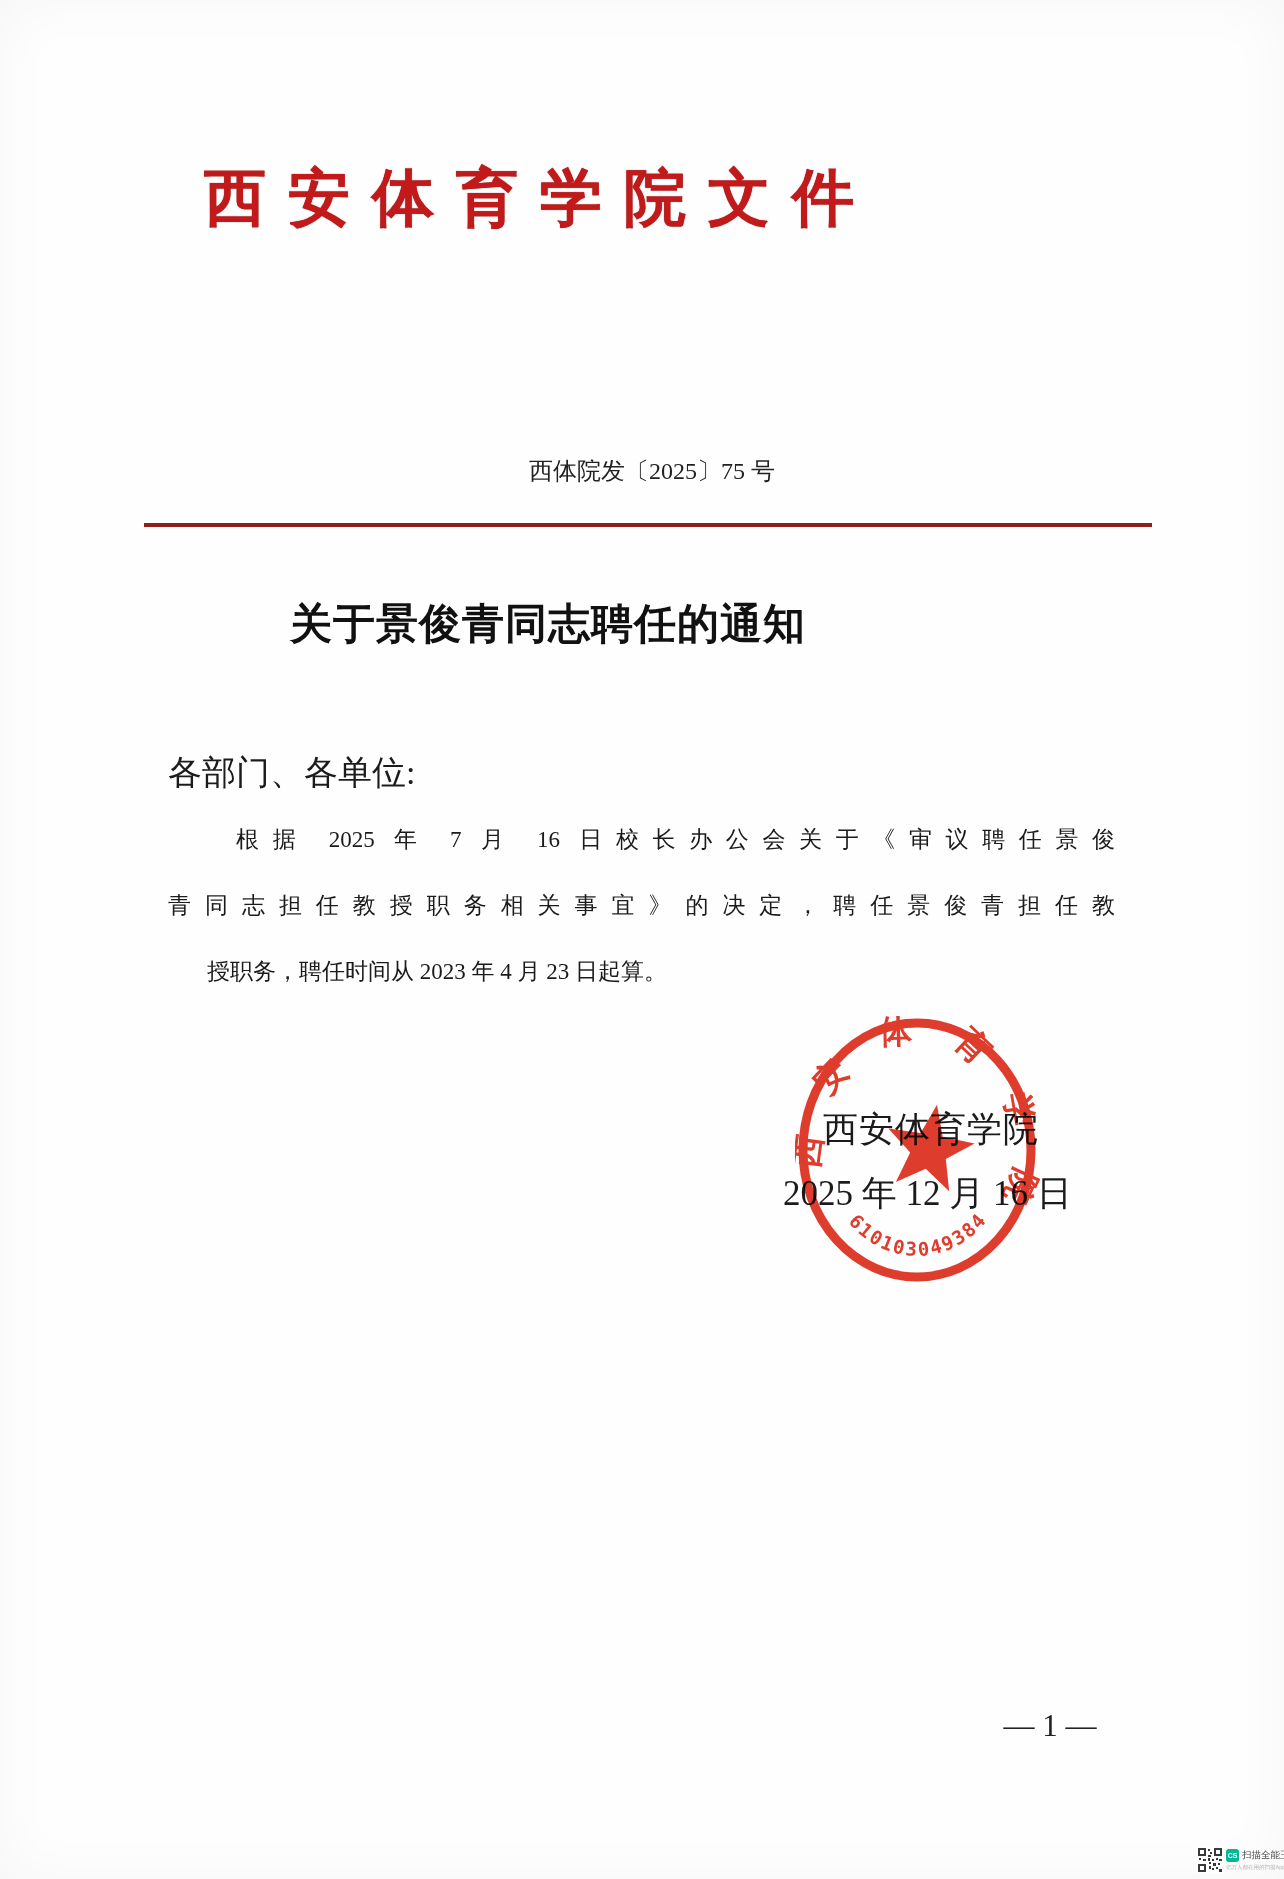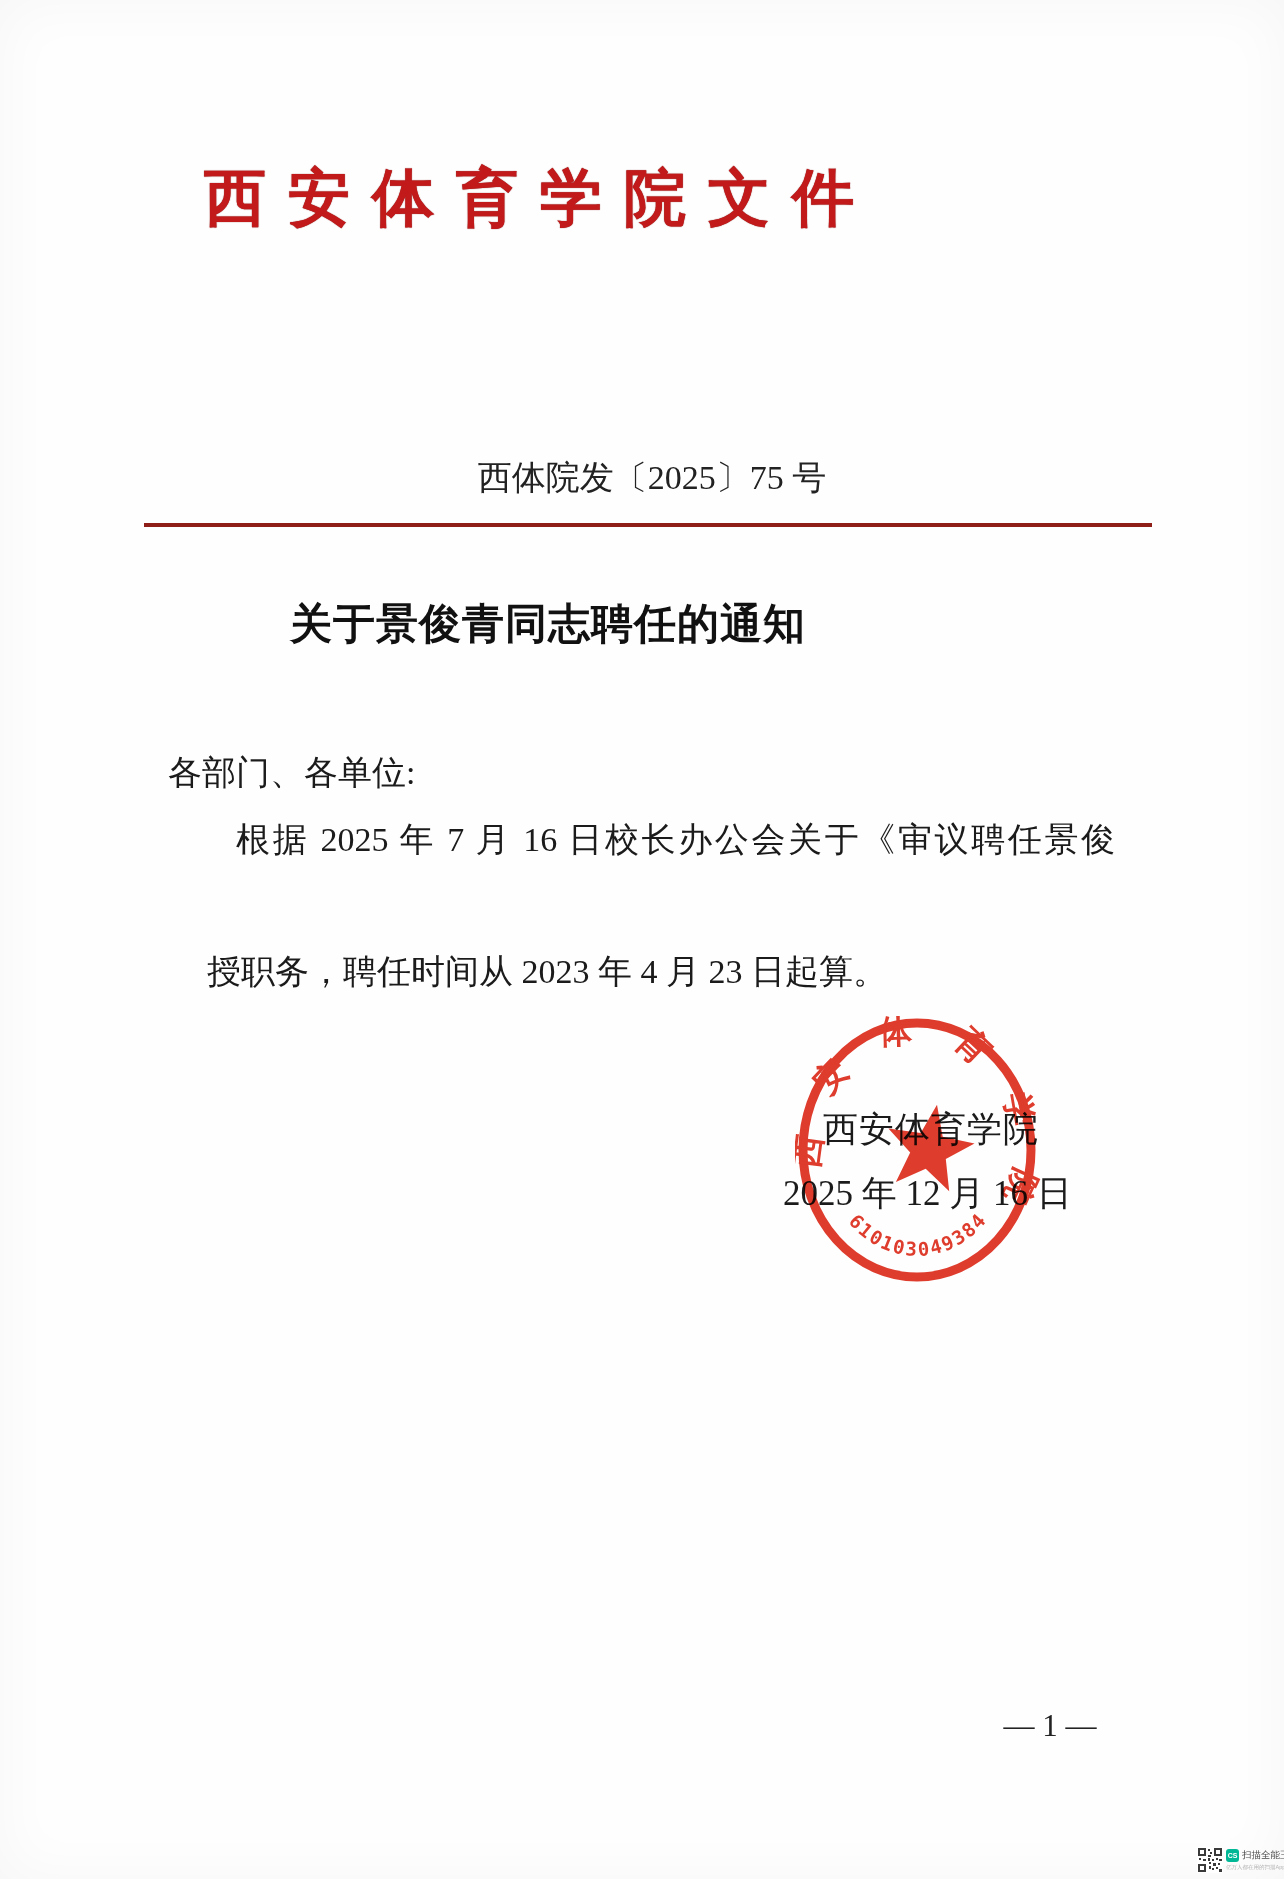--- a/index.html
+++ b/index.html
@@ -16,36 +16,36 @@
   .abs{position:absolute;}
   .header-title{
     top:156px;left:540px;transform:translateX(-50%);
     font-size:62px;font-weight:bold;color:#c21a1a;
     letter-spacing:22px;white-space:nowrap;
     text-shadow:0 0 1px #7a0d0d;
     text-align:right;
   }
   .doc-number{
     top:455px;left:652px;transform:translateX(-50%);
-    font-size:34px;white-space:nowrap;color:#222;
+    font-size:24px;white-space:nowrap;color:#222;
   }
   .red-rule{
     top:523px;left:144px;width:1008px;height:4px;
     background:#8f1d18;
   }
   .doc-title{
     top:596px;left:548px;transform:translateX(-50%);
     font-size:42px;font-weight:bold;color:#111;
     letter-spacing:1px;white-space:nowrap;
   }
   .salutation{
     top:750px;left:168px;font-size:34px;white-space:nowrap;
   }
   .body-line{
-    left:168px;width:947px;font-size:34px;line-height:40px;
+    left:168px;width:947px;font-size:23px;line-height:40px;
     color:#1b1b1b;
   }
   .body-line.justify{text-align:justify;text-align-last:justify;}
   .line-1{top:820px;text-indent:68px;}
   .line-2{top:886px;}
   .line-3{top:952px;margin-left:39px;}
   .sig-org{
     top:1106px;left:823px;font-size:35px;letter-spacing:1px;
     white-space:nowrap;z-index:2;
   }
@@ -91,20 +91,21 @@
 
   <div class="abs doc-number">西体院发〔2025〕75 号</div>
 
   <div class="abs red-rule"></div>
 
   <div class="abs doc-title">关于景俊青同志聘任的通知</div>
 
   <div class="abs salutation">各部门、各单位:</div>
 
   <div class="abs body-line justify line-1">根据 2025 年 7 月 16 日校长办公会关于《审议聘任景俊</div>
+  <div class="abs body-line justify line-2">青同志担任教授职务相关事宜》的决定，聘任景俊青担任教</div>
   <div class="abs body-line line-3">授职务，聘任时间从 2023 年 4 月 23 日起算。</div>
 
   <div class="abs sig-org">西安体育学院</div>
   <div class="abs sig-date">2025 年 12 月 16 日</div>
 
   <svg class="abs stamp" viewBox="0 0 250 272" xmlns="http://www.w3.org/2000/svg">
     <defs>
       <path id="arcTop" d="M 31.8 170.9 A 96 108 0 1 1 195.5 203.4" fill="none"></path>
       <path id="arcBottom" d="M 50 202.1 A 94 106 0 0 0 194 202.1" fill="none"></path>
     </defs>

